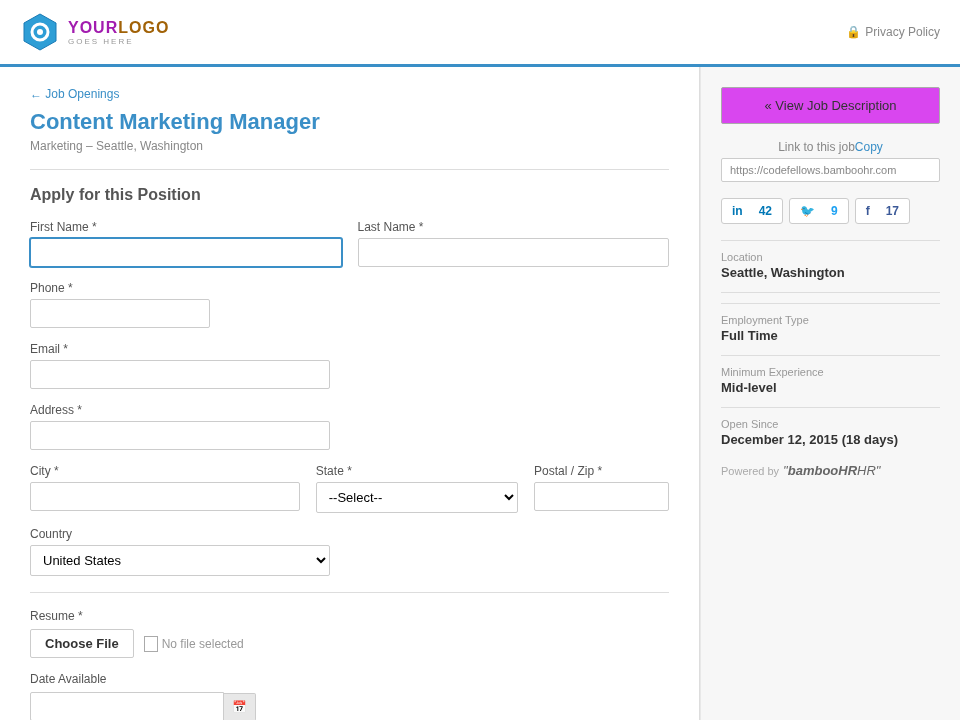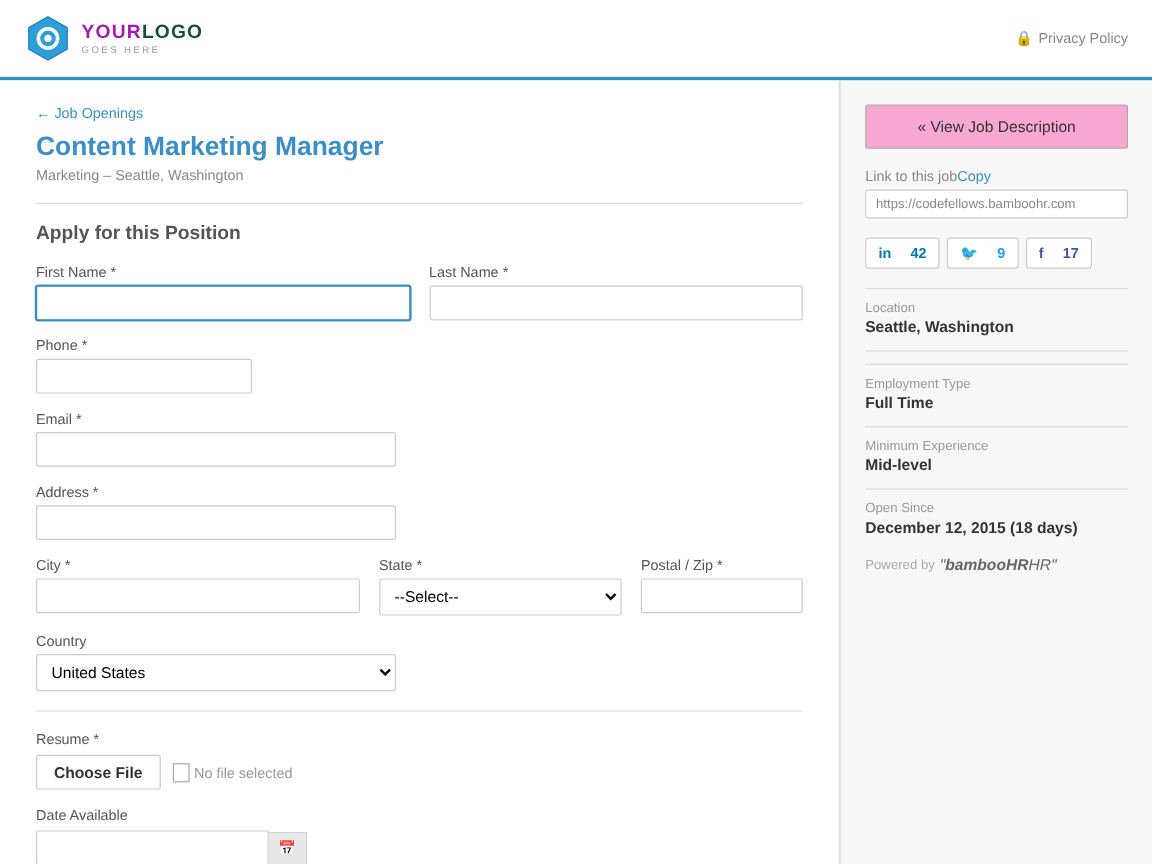--- a/index.html
+++ b/index.html
@@ -198,38 +198,38 @@
       padding: 6px 8px;
       cursor: pointer;
       border-radius: 0 2px 2px 0;
       display: flex;
       align-items: center;
     }
     
     .view-job-btn {
       display: block;
       width: 100%;
-      background: #f9a8d4;
+      background: #d946ef;
       border: 1px solid #aaa;
       padding: 10px 16px;
       font-size: 13px;
       cursor: pointer;
       border-radius: 2px;
       text-align: center;
       color: #333;
       margin-bottom: 16px;
     }
     .link-section {
       margin-bottom: 16px;
     }
     .link-label {
       font-size: 12px;
       color: #888;
       display: flex;
-      justify-content: flex-start;
+      justify-content: center;
       align-items: center;
       margin-bottom: 4px;
     }
     .copy-link {
       color: #3a8fc7;
       cursor: pointer;
       font-size: 12px;
     }
     .link-input {
       width: 100%;
@@ -298,21 +298,21 @@
 <body>
 
 <div class="header">
   <div class="logo-container">
     <svg class="logo-hex" viewBox="0 0 40 40">
       <polygon points="20,2 36,11 36,29 20,38 4,29 4,11" fill="#2e9ed6" stroke="#1a7ab5" stroke-width="1"></polygon>
       <circle cx="20" cy="20" r="8" fill="none" stroke="white" stroke-width="3"></circle>
       <circle cx="20" cy="20" r="3" fill="white"></circle>
     </svg>
     <div class="logo-text">
-      <span class="logo-main"><span>YOUR</span><span style="color:#14532d;">LOGO</span></span>
+      <span class="logo-main"><span>YOUR</span><span style="color:#a16207;">LOGO</span></span>
       <span class="logo-sub">GOES HERE</span>
     </div>
   </div>
   <div class="top-right">
     <span class="lock-icon">🔒</span>
     <span>Privacy Policy</span>
   </div>
 </div>
 
 <div class="content-area">

